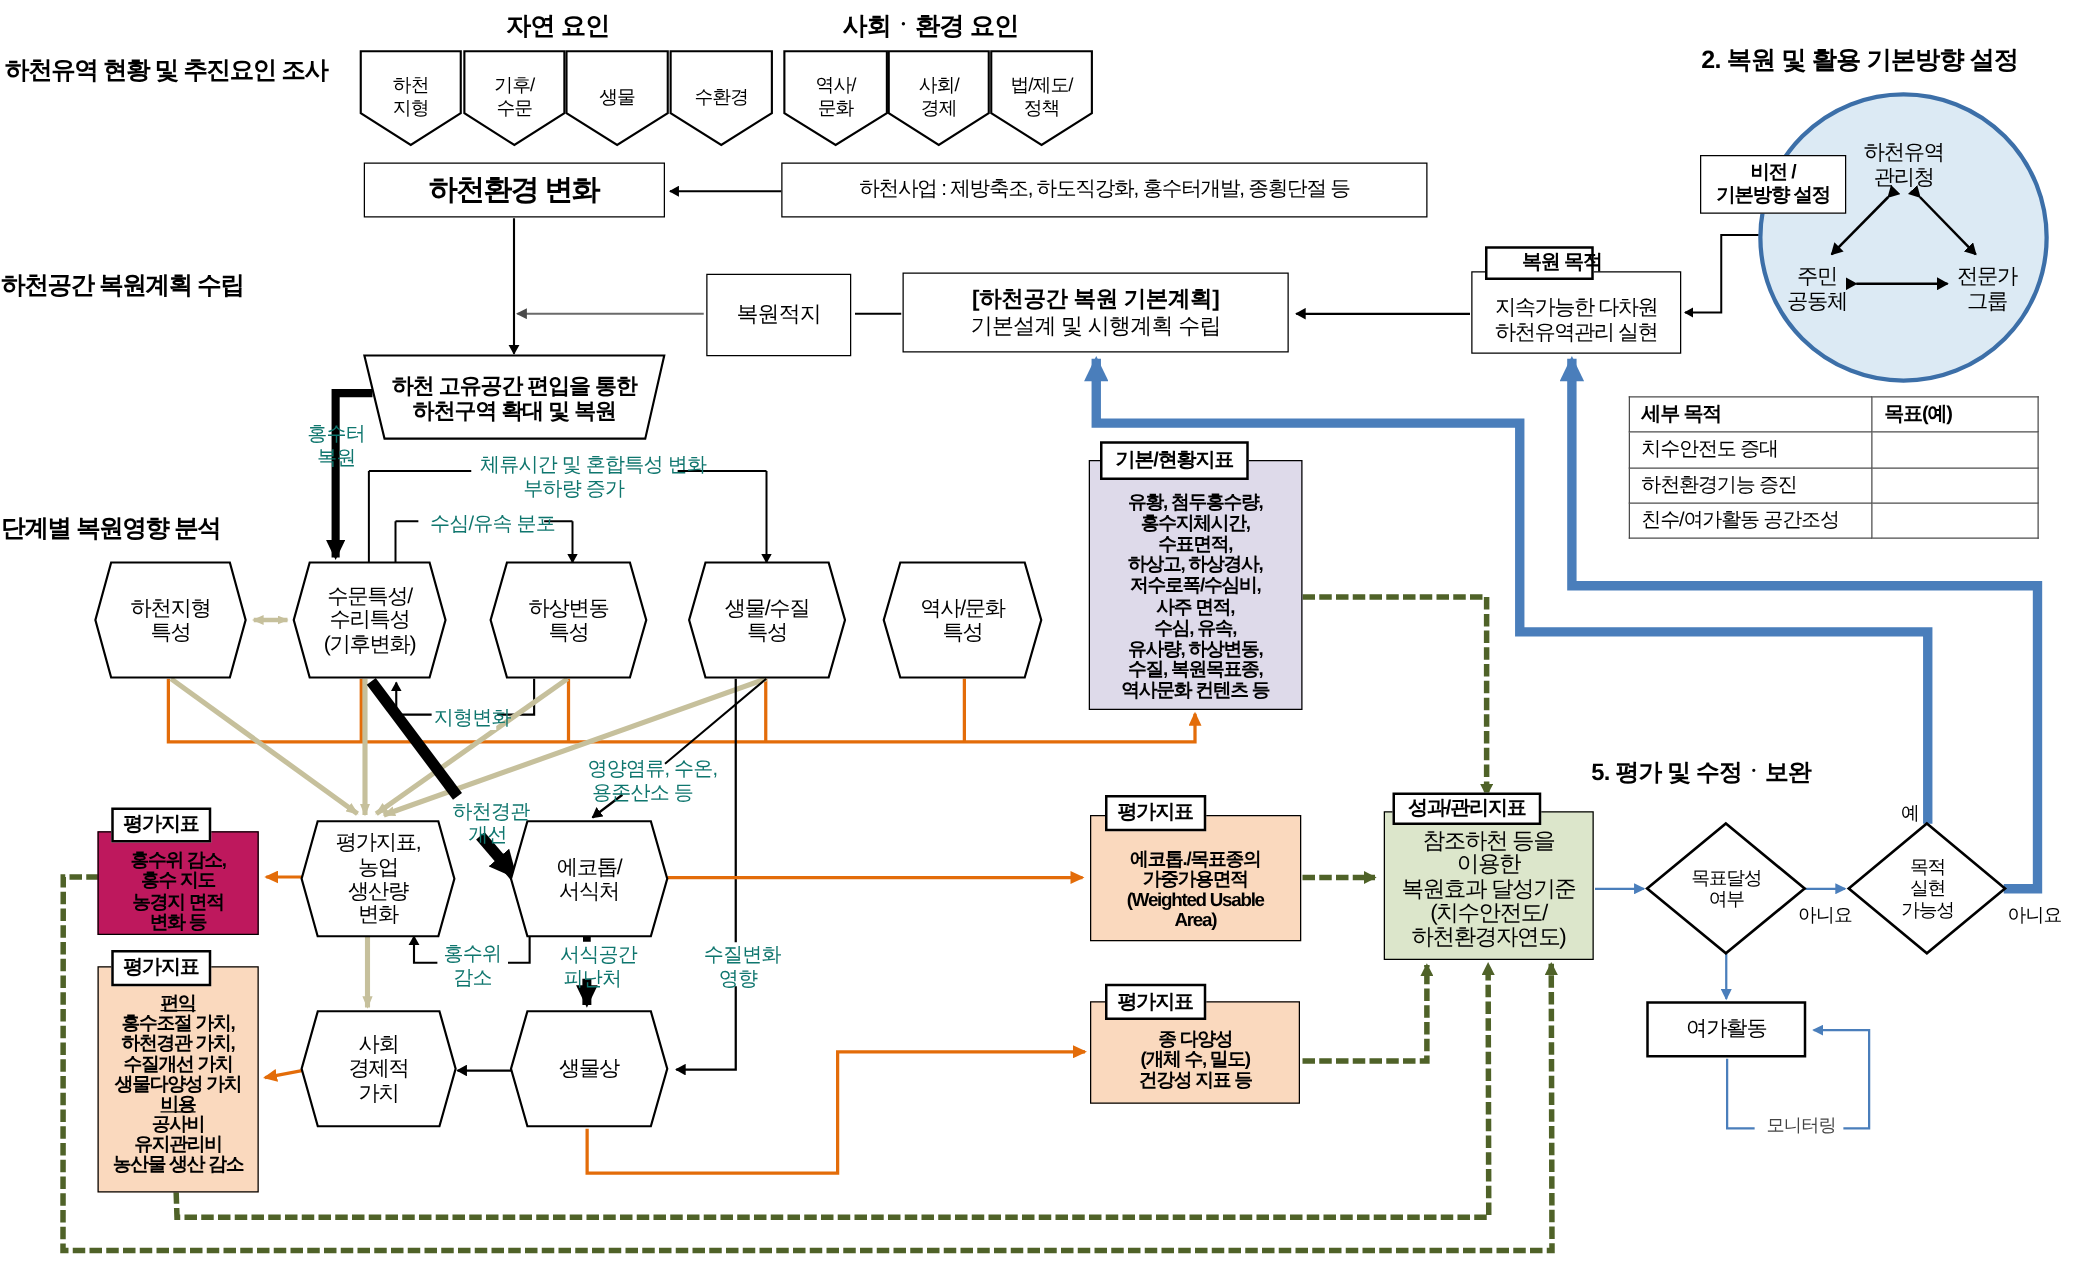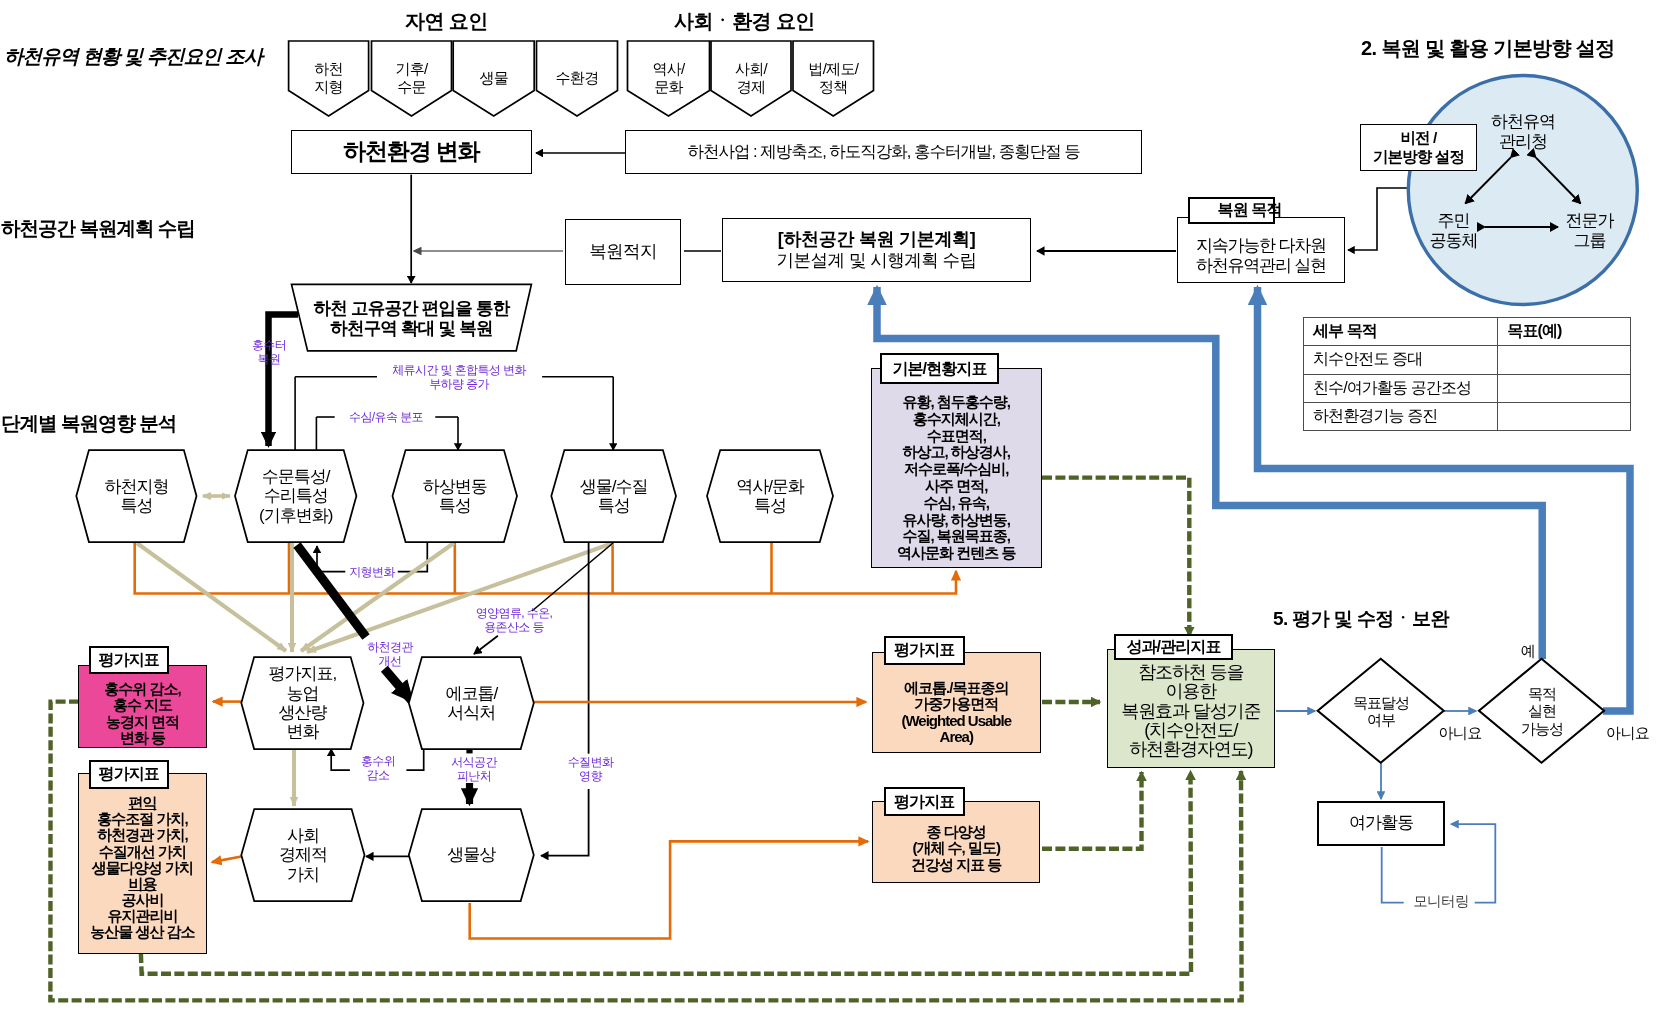--- a/index.html
+++ b/index.html
@@ -17,22 +17,22 @@
       font-size:16px;line-height:1.2;letter-spacing:-0.9px;}
   .tag{position:absolute;border:2.2px solid #000;background:#fff;font-weight:bold;font-size:16px;
        letter-spacing:-0.9px;z-index:6;line-height:1;white-space:nowrap;box-sizing:border-box;
        display:flex;align-items:center;justify-content:center;}
   .panel{position:absolute;border:1.7px solid #000;font-weight:bold;font-size:14.5px;letter-spacing:-0.8px;
          line-height:1.21;white-space:pre;z-index:4;box-sizing:border-box;
          display:flex;align-items:center;justify-content:center;text-align:center;}
   .hextxt{position:absolute;left:0;top:0;width:100%;height:100%;
           display:flex;align-items:center;justify-content:center;text-align:center;
           font-size:17px;line-height:19.4px;letter-spacing:-1px;white-space:pre;}
-  .elbl{position:absolute;font-size:12px;line-height:1.2;letter-spacing:-0.6px;
-        text-align:center;color:#6d28d9;white-space:pre;}
+  .elbl{position:absolute;font-size:16px;line-height:1.2;letter-spacing:-0.6px;
+        text-align:center;color:#0f766e;white-space:pre;}
   .dlbl{position:absolute;font-size:15px;line-height:1.16;letter-spacing:-1px;
         text-align:center;white-space:pre;display:flex;align-items:center;justify-content:center;}
   table.goal{position:absolute;border-collapse:collapse;font-size:16px;letter-spacing:-0.9px;}
   table.goal td,table.goal th{border:1.1px solid #4d4d4d;padding:1px 9px;text-align:left;
        font-weight:normal;height:28.2px;box-sizing:border-box;}
   table.goal th{font-weight:bold;}
 </style>
 </head>
 <body>
 
@@ -123,21 +123,21 @@
 
 <path d="M 877,287 L 877,338.5 L 1215.8,338.5 L 1215.8,505.5 L 1542.2,505.5 L 1542.2,659" fill="none" stroke="#4A7EBB" stroke-width="7.5" stroke-linecap="butt" stroke-linejoin="miter" marker-start="url(#ahBs)"></path>
 <path d="M 1257.5,287 L 1257.5,468.6 L 1630,468.6 L 1630,711 L 1603,711" fill="none" stroke="#4A7EBB" stroke-width="7.5" stroke-linecap="butt" stroke-linejoin="miter" marker-start="url(#ahBs)"></path>
 
 <path d="M 1276,711 L 1315,711" fill="none" stroke="#4A7EBB" stroke-width="1.8" stroke-linecap="butt" stroke-linejoin="miter" marker-end="url(#ahB)"></path>
 <path d="M 1444,711 L 1476,711" fill="none" stroke="#4A7EBB" stroke-width="1.8" stroke-linecap="butt" stroke-linejoin="miter" marker-end="url(#ahB)"></path>
 <path d="M 1381,763 L 1381,799" fill="none" stroke="#4A7EBB" stroke-width="1.8" stroke-linecap="butt" stroke-linejoin="miter" marker-end="url(#ahB)"></path>
 <path d="M 1381.7,847 L 1381.7,902.7 L 1403.7,902.7" fill="none" stroke="#4A7EBB" stroke-width="1.8" stroke-linecap="butt" stroke-linejoin="miter"></path>
 <path d="M 1474.7,902.7 L 1495.3,902.7 L 1495.3,824.1 L 1451,824.1" fill="none" stroke="#4A7EBB" stroke-width="1.8" stroke-linecap="butt" stroke-linejoin="miter" marker-end="url(#ahB)"></path>
 </svg>
-<div class="stg" style="left:4px;top:47px;font-style:italic;">하천유역 현황 및 추진요인 조사</div>
+<div class="stg" style="left:4px;top:47px;">하천유역 현황 및 추진요인 조사</div>
 <div class="stg" style="left:1px;top:219px;">하천공간 복원계획 수립</div>
 <div class="stg" style="left:1px;top:414px;">단계별 복원영향 분석</div>
 <div class="sec" style="left:405px;top:11px;">자연 요인</div>
 <div class="sec" style="left:674px;top:11px;">사회ㆍ환경 요인</div>
 <div class="sec" style="left:1361px;top:38px;">2. 복원 및 활용 기본방향 설정</div>
 <div class="sec" style="left:1273px;top:609px;font-size:19px;">5. 평가 및 수정ㆍ보완</div>
 <svg class="layer" viewBox="0 0 1669 1020">
 <polygon points="288.6,41 368.6,41 368.6,90.5 328.6,116 288.6,90.5" fill="#fff" stroke="#000" stroke-width="1.7"></polygon>
 <polygon points="371.5,41 451.5,41 451.5,90.5 411.5,116 371.5,90.5" fill="#fff" stroke="#000" stroke-width="1.7"></polygon>
 <polygon points="453.2,41 534.2,41 534.2,90.5 493.7,116 453.2,90.5" fill="#fff" stroke="#000" stroke-width="1.7"></polygon>
@@ -205,21 +205,21 @@
 홍수지체시간,
 수표면적,
 하상고, 하상경사,
 저수로폭/수심비,
 사주 면적,
 수심, 유속,
 유사량, 하상변동,
 수질, 복원목표종,
 역사문화 컨텐츠 등</div>
 <div class="tag" style="left:880.3px;top:353.4px;width:118.4px;height:30.4px;">기본/현황지표</div>
-<div class="panel" style="left:78.3px;top:665px;width:128.4px;height:82.5px;background:#ec4899;align-items:flex-start;padding-top:15px;line-height:16.4px;font-size:15px;letter-spacing:-1px;">홍수위 감소,
+<div class="panel" style="left:78.3px;top:665px;width:128.4px;height:82.5px;background:#be185d;align-items:flex-start;padding-top:15px;line-height:16.4px;font-size:15px;letter-spacing:-1px;">홍수위 감소,
 홍수 지도
 농경지 면적
 변화 등</div>
 <div class="tag" style="left:88.5px;top:645.6px;width:80.5px;height:28px;">평가지표</div>
 <div class="panel" style="left:77.9px;top:773.3px;width:129.1px;height:180.3px;background:#FAD9BE;flex-direction:column;justify-content:flex-start;padding-top:21px;line-height:16.1px;font-size:15px;letter-spacing:-1px;"><span style="text-decoration:underline;text-underline-offset:1px;">편익</span><span style="">홍수조절 가치,</span><span style="">하천경관 가치,</span><span style="">수질개선 가치</span><span style="">생물다양성 가치</span><span style="text-decoration:underline;text-underline-offset:1px;">비용</span><span style="">공사비</span><span style="">유지관리비</span><span style="">농산물 생산 감소</span></div>
 <div class="tag" style="left:88.5px;top:760px;width:80.5px;height:28.6px;">평가지표</div>
 <div class="panel" style="left:871.9px;top:651.6px;width:168.7px;height:101.8px;background:#FAD9BE;align-items:flex-start;padding-top:27px;line-height:16.6px;font-size:15px;letter-spacing:-1px;">에코톱./목표종의
 가중가용면적
 (Weighted Usable
 Area)</div>
@@ -250,25 +250,25 @@
 <tbody>
         <tr>
           <th style="width:195px">세부 목적</th>
           <th style="width:132.7px">목표(예)</th>
         </tr>
 <tr>
           <td>치수안전도 증대</td>
           <td></td>
         </tr>
 <tr>
-          <td>친수/여가활동 공간조성</td>
+          <td>하천환경기능 증진</td>
           <td></td>
         </tr>
 <tr>
-          <td>하천환경기능 증진</td>
+          <td>친수/여가활동 공간조성</td>
           <td></td>
         </tr>
 </tbody>
     </table>
 <svg class="layer" viewBox="0 0 1669 1020">
 <polygon points="1380.7,658.8 1443.7,710.8 1380.7,762.7 1317.7,710.8" fill="#fff" stroke="#000" stroke-width="2.1"></polygon>
 <polygon points="1541.5,658.8 1604,710.8 1541.5,762.7 1479,710.8" fill="#fff" stroke="#000" stroke-width="2.1"></polygon>
 </svg>
 <div class="dlbl" style="left:1326px;top:690px;width:110px;height:42px;flex-direction:column;">목표달성
 여부</div>

